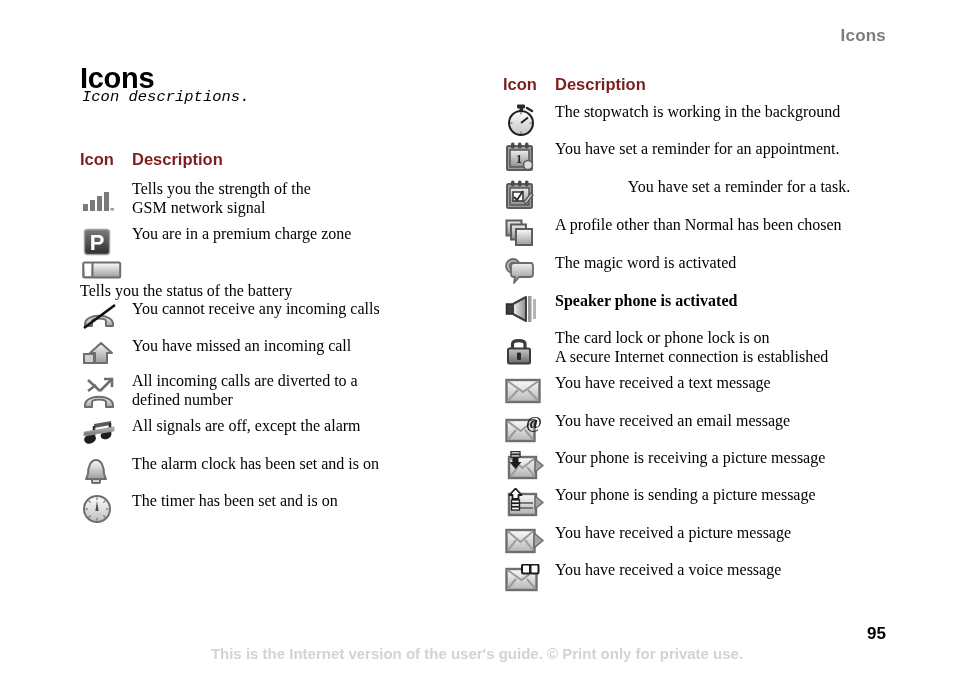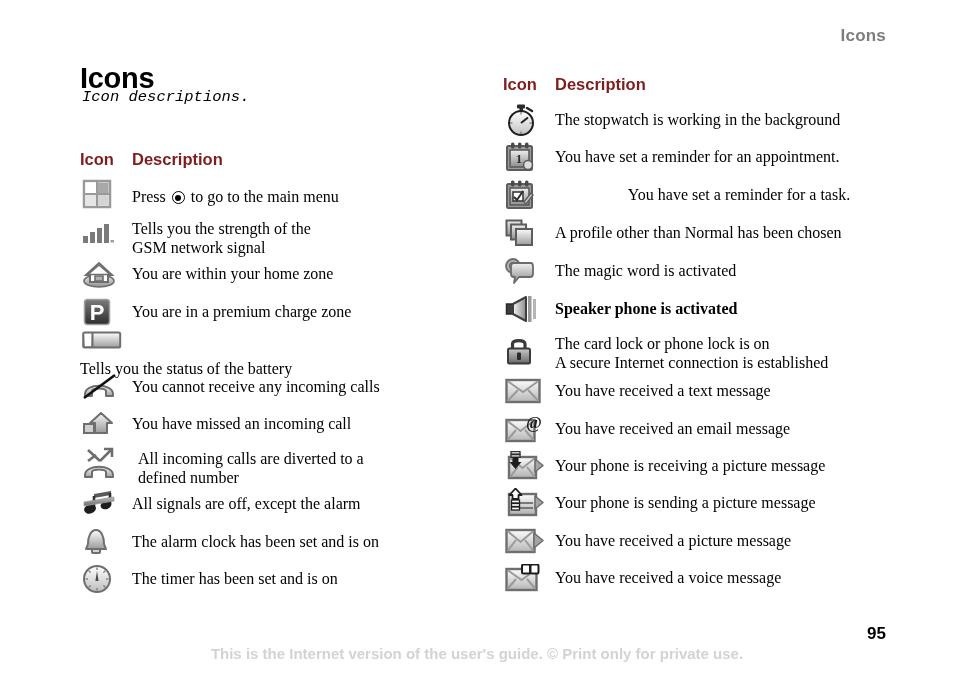--- a/index.html
+++ b/index.html
@@ -74,21 +74,20 @@
     box-sizing:border-box;
   }
   .row .cell-desc{
     flex:1;
     font-family:"Liberation Serif", serif;
     font-size:16px;
     line-height:19px;
     color:#000;
     padding-top:1px;
     white-space:pre-line;
-    margin-top:8px;
   }
   .joy{
     display:inline-block;
     width:13px;height:13px;
     border:1.6px solid #000;
     border-radius:50%;
     position:relative;
     vertical-align:-2px;
     margin:0 2px;
     box-sizing:border-box;
@@ -133,64 +132,33 @@
   <div class="running-header">Icons</div>
 
   <div class="chapter-title">Icons</div>
   <div class="chapter-sub">Icon descriptions.</div>
 
   <div class="col col-left">
     <div class="tbl-head" style="left:0;top:150px;">
       <span class="th-icon">Icon</span><span>Description</span>
     </div>
     <div class="rows" id="rows-left" style="top:178px;">
-        <div class="row" style="height: 32px;">
-          <div class="cell-icon" style="height: 32px;">
-            <svg width="30" height="30" viewBox="0 0 30 30">
-  <rect x="2" y="2" width="26" height="26" fill="#ffffff" stroke="#9a9a9a" stroke-width="2.5"></rect>
-  <rect x="3.5" y="3.5" width="11" height="11" fill="#ffffff"></rect>
-  <rect x="15.5" y="3.5" width="11" height="11" fill="#a8a8a8"></rect>
-  <rect x="3.5" y="15.5" width="11" height="11" fill="#e6e6e6"></rect>
-  <rect x="15.5" y="15.5" width="11" height="11" fill="#d4d4d4"></rect>
-  <line x1="15" y1="3" x2="15" y2="27" stroke="#9a9a9a" stroke-width="2"></line>
-  <line x1="3" y1="15" x2="27" y2="15" stroke="#9a9a9a" stroke-width="2"></line>
-</svg>
-          </div>
-          <div class="cell-desc"><span>Press </span><span class="joy"></span><span> to go to the main menu</span></div>
-        </div>
         <div class="row" style="height: 45px;">
           <div class="cell-icon" style="height: 45px;">
             <svg width="32" height="24" viewBox="0 0 32 24">
   <rect x="1" y="15" width="5" height="7" fill="#7a7a7a"></rect>
   <rect x="8" y="11" width="5" height="11" fill="#7a7a7a"></rect>
   <rect x="15" y="7" width="5" height="15" fill="#7a7a7a"></rect>
   <rect x="22" y="3" width="5" height="19" fill="#7a7a7a"></rect>
   <rect x="28.5" y="19" width="3.5" height="2.5" fill="#9e9e9e"></rect>
 </svg>
           </div>
           <div class="cell-desc">Tells you the strength of the
 GSM network signal</div>
         </div>
-        <div class="row" style="height: 38px;">
-          <div class="cell-icon" style="height: 38px;">
-            <svg width="34" height="30" viewBox="0 0 34 30">
-  <defs>
-                <linearGradient id="hz" x1="0" y1="0" x2="0" y2="1">
-                  <stop offset="0" stop-color="#f2f2f2"></stop>
-                  <stop offset="1" stop-color="#8f8f8f"></stop>
-                </linearGradient>
-              </defs>
-  <ellipse cx="17" cy="22" rx="15" ry="6" fill="url(#hz)" stroke="#6e6e6e" stroke-width="1.6"></ellipse>
-  <path d="M4 16 L17 4 L30 16 L26 16 L26 23 L8 23 L8 16 Z" fill="#ffffff" stroke="#6e6e6e" stroke-width="2"></path>
-  <path d="M17 6 L28 15.5 L6 15.5 Z" fill="#ffffff" stroke="#6e6e6e" stroke-width="1.6"></path>
-  <path d="M13 22 L13 17 L21 17 L21 22 Z" fill="#b0b0b0" stroke="#6e6e6e" stroke-width="1.6"></path>
-</svg>
-          </div>
-          <div class="cell-desc">You are within your home zone</div>
-        </div>
         <div class="row" style="height: 37px;">
           <div class="cell-icon" style="height: 37px;">
             <svg width="30" height="30" viewBox="0 0 30 30">
   <defs>
                 <linearGradient id="pz" x1="0" y1="0" x2="0" y2="1">
                   <stop offset="0" stop-color="#7b7b7b"></stop>
                   <stop offset="1" stop-color="#2e2e2e"></stop>
                 </linearGradient>
               </defs>
   <rect x="2.5" y="2.5" width="25" height="25" rx="3" fill="url(#pz)" stroke="#9f9f9f" stroke-width="1.5"></rect>
@@ -239,21 +207,21 @@
                   <stop offset="1" stop-color="#9b9b9b"></stop>
                 </linearGradient>
               </defs>
   <path d="M2 23 L2 13 L11 13 L11 9 L17 9 L17 2.5 L24 2.5 L24 9 L31 9 L31 23 Z" fill="#a9a9a9" stroke="#6e6e6e" stroke-width="2" stroke-linejoin="round" opacity="0"></path>
   <path d="M19 3 L30 13 L25 13 L25 23 L13 23 L13 13 L8 13 Z" fill="url(#mc)" stroke="#6e6e6e" stroke-width="2" stroke-linejoin="round"></path>
   <rect x="2" y="14" width="10" height="9" fill="#cfcfcf" stroke="#6e6e6e" stroke-width="2"></rect>
 </svg>
           </div>
           <div class="cell-desc">You have missed an incoming call</div>
         </div>
-        <div class="row" style="height: 45px; gap: 6px;">
+        <div class="row" style="height: 45px;">
           <div class="cell-icon" style="height: 45px;">
             <svg width="36" height="32" viewBox="0 0 36 32">
   <defs>
                 <linearGradient id="cd" x1="0" y1="0" x2="0" y2="1">
                   <stop offset="0" stop-color="#fbfbfb"></stop>
                   <stop offset="1" stop-color="#a0a0a0"></stop>
                 </linearGradient>
               </defs>
   <path d="M3 28 C3 17, 31 17, 31 28 L31 30 L24 30 L24 25 C24 21.5, 10 21.5, 10 25 L10 30 L3 30 Z" fill="url(#cd)" stroke="#6e6e6e" stroke-width="2" stroke-linejoin="round"></path>
   <path d="M6 3 L18 14 M18 14 L29 3" fill="none" stroke="#6e6e6e" stroke-width="2.6"></path>
@@ -446,21 +414,21 @@
                 </linearGradient>
               </defs>
   <rect x="1.5" y="9" width="7" height="10" fill="#3e3e3e" stroke="#2a2a2a" stroke-width="1.5"></rect>
   <path d="M8 9 L21 2 L21 26 L8 19 Z" fill="url(#sp)" stroke="#3e3e3e" stroke-width="2" stroke-linejoin="round"></path>
   <rect x="23" y="1" width="3.5" height="26" fill="#9a9a9a"></rect>
   <rect x="28" y="4" width="3" height="20" fill="#b5b5b5"></rect>
 </svg>
           </div>
           <div class="cell-desc">Speaker phone is activated</div>
         </div>
-        <div class="row" style="height: 45px; align-items: flex-end;">
+        <div class="row" style="height: 45px;">
           <div class="cell-icon" style="height: 45px;">
             <svg width="28" height="30" viewBox="0 0 28 30">
   <defs>
                 <linearGradient id="lk" x1="0" y1="0" x2="0" y2="1">
                   <stop offset="0" stop-color="#c9c9c9"></stop>
                   <stop offset="1" stop-color="#6a6a6a"></stop>
                 </linearGradient>
               </defs>
   <path d="M7.5 14 L7.5 9 C7.5 4.5, 20 4.5, 20 9 L20 14" fill="none" stroke="#3a3a3a" stroke-width="3.2"></path>
   <rect x="3" y="13.5" width="22" height="15" rx="1.5" fill="url(#lk)" stroke="#3a3a3a" stroke-width="2"></rect>

